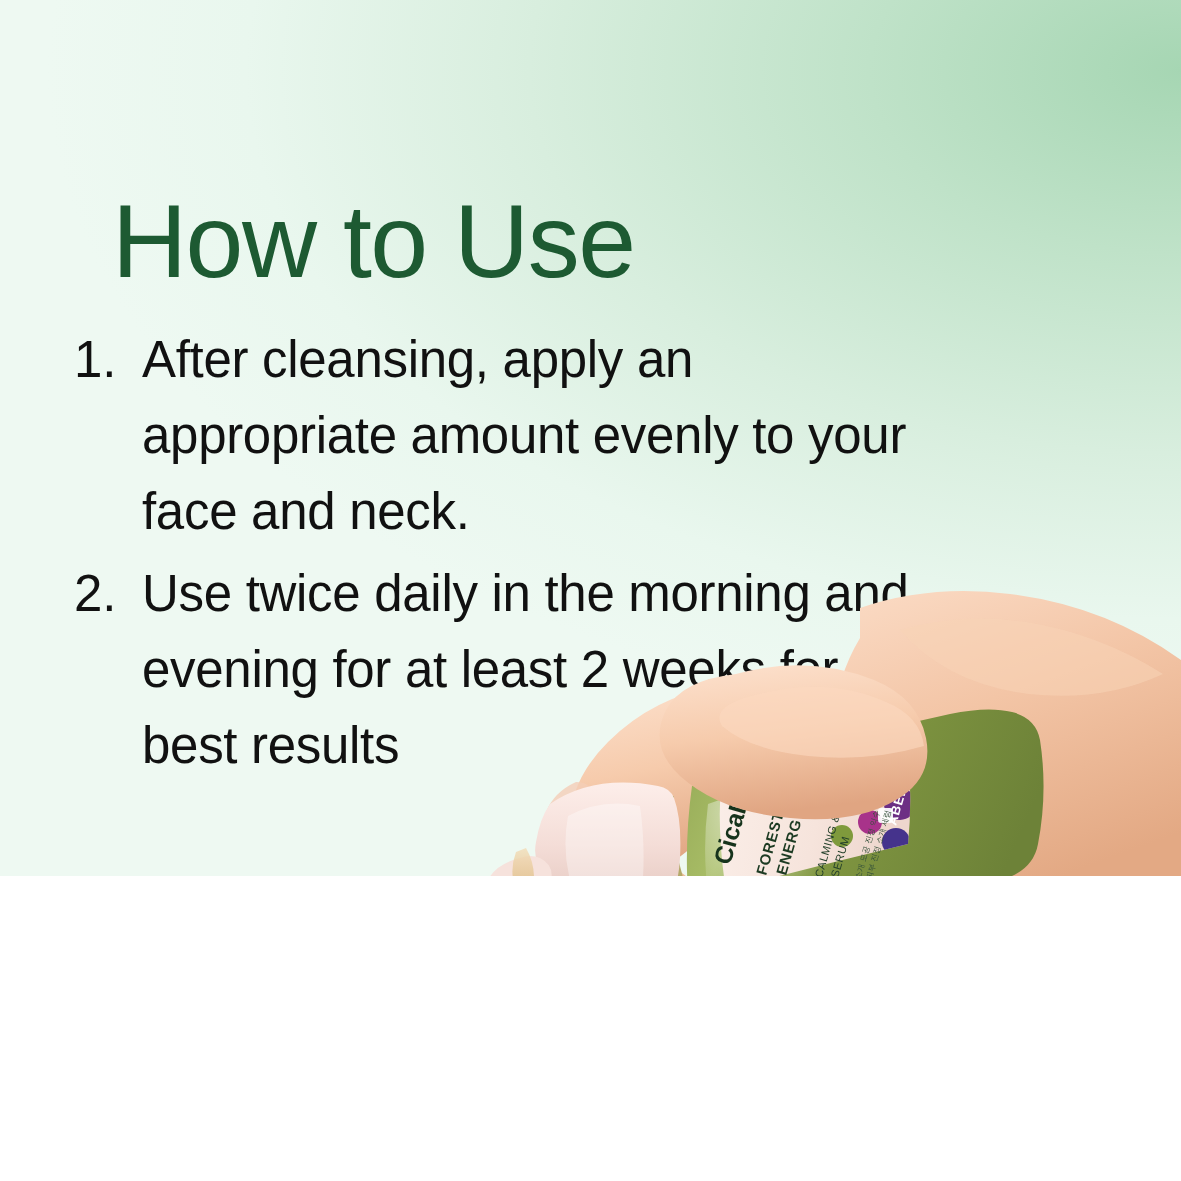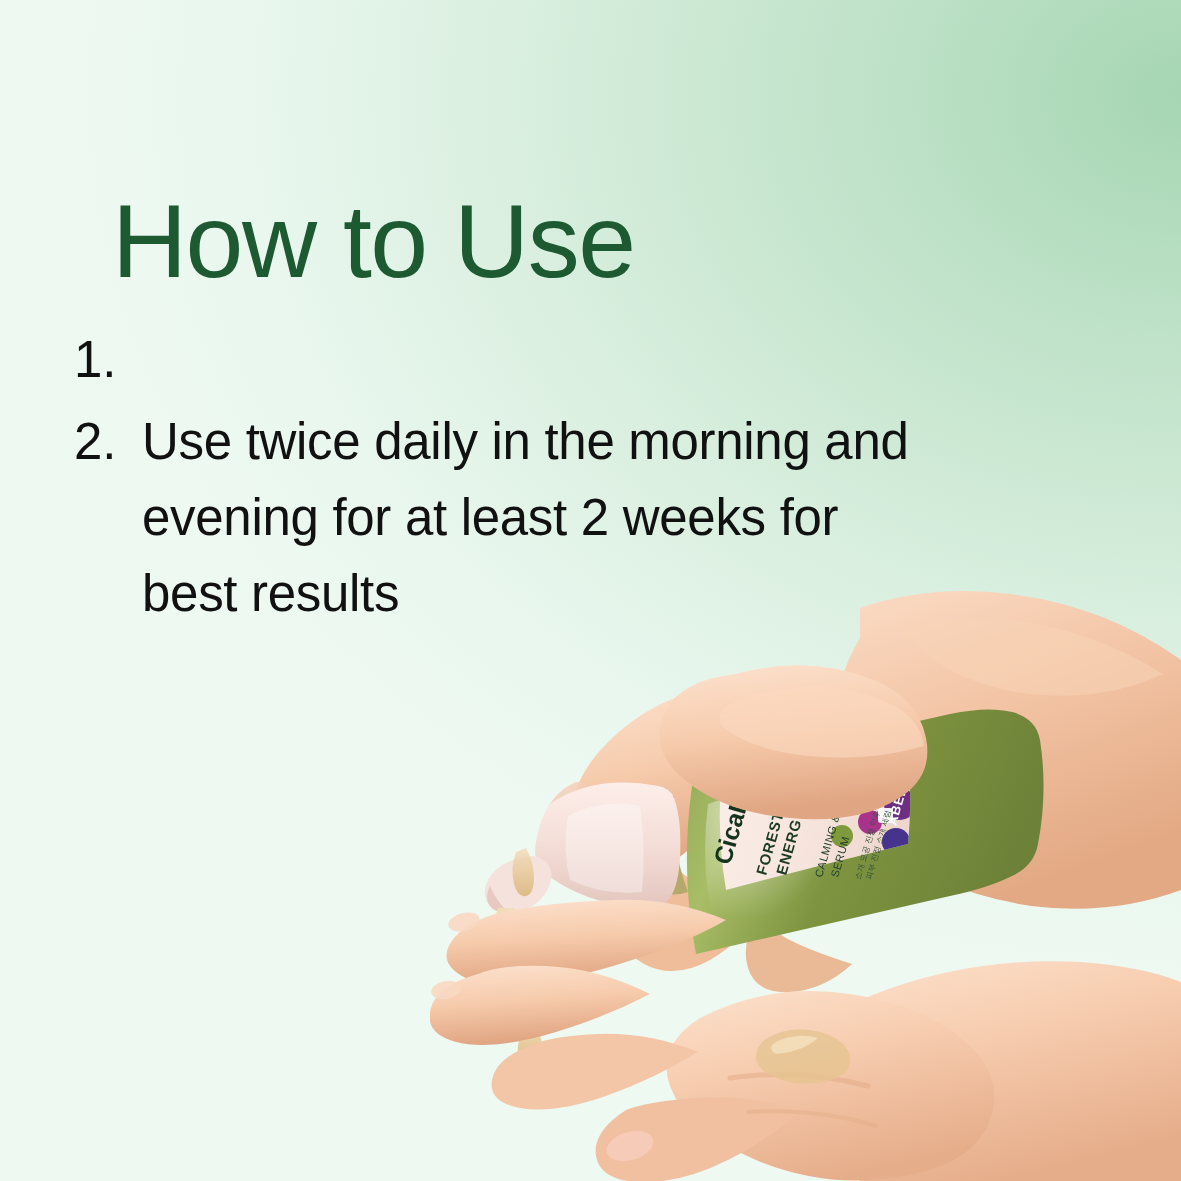--- a/index.html
+++ b/index.html
@@ -1,21 +1,21 @@
 <!DOCTYPE html>
 <html><head>
 <meta charset="utf-8">
 <style>
   html,body{margin:0;padding:0;}
   body{
     width:1181px;height:1181px;overflow:hidden;
     font-family:"Liberation Sans", sans-serif;
   }
   #page{
-    position:relative;width:1181px;height:1181px;overflow:hidden;
+    position:relative;width:1181px;height:876px;overflow:hidden;
     background:
       radial-gradient(120% 95% at 100% 8%, #a6d6b3 0%, #bfe2c8 22%, #d8eede 46%, #e9f7ee 66%, #eef9f2 80%),
       linear-gradient(115deg,#eef9f2 0%,#eaf7ef 35%,#d7eddf 62%,#b6ddc2 85%,#a4d5b1 100%);
   }
 
   
   #title{
     position:absolute;left:112px;top:119px;
     font-size:104px;line-height:1.0;
     font-weight:400;letter-spacing:-1.5px;
@@ -59,20 +59,21 @@
 <body>
 
 <div id="page">
 
   <h1 id="title">How to Use</h1>
 
   <div id="steps">
 
     <div class="step">
       <div class="step-num">1.</div>
+      <div class="step-text">After cleansing, apply an appropriate amount evenly to your face and neck.</div>
     </div>
 
     <div class="step">
       <div class="step-num">2.</div>
       <div class="step-text">Use twice daily in the morning and evening for at least 2 weeks for best results</div>
     </div>
 
   </div>
 
   <div id="photo">

